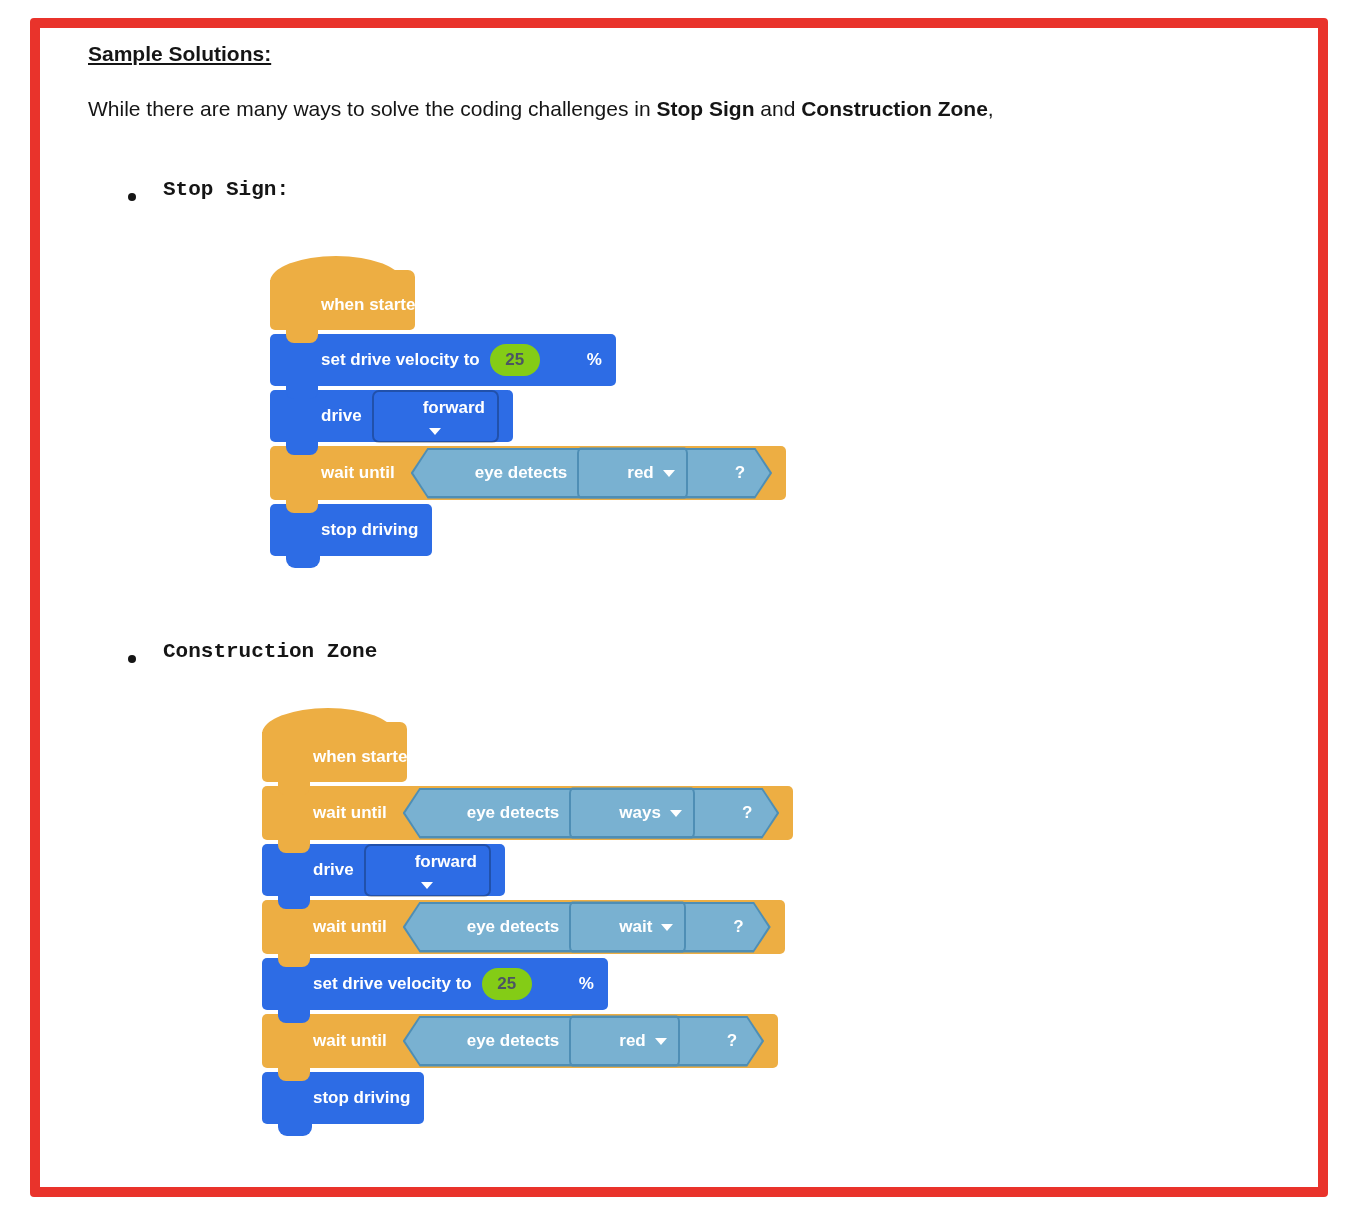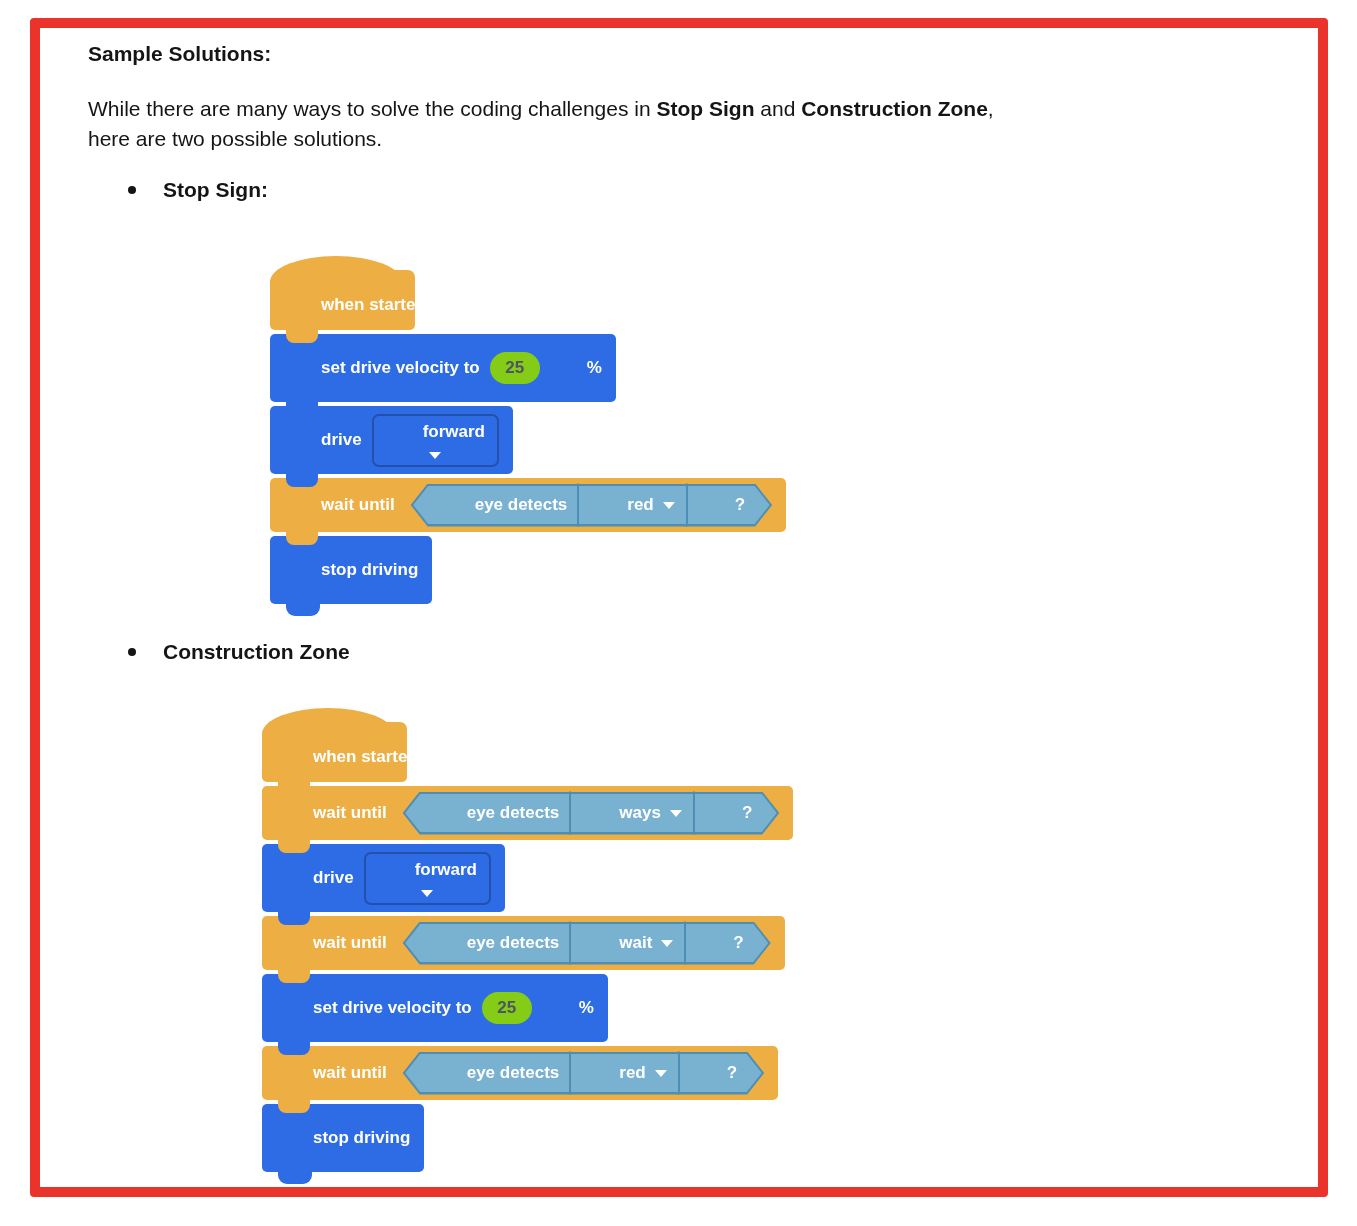--- a/index.html
+++ b/index.html
@@ -7,39 +7,39 @@
     width:1357px; height:1226px; position:relative; background:#ffffff;
     font-family:"Liberation Sans","DejaVu Sans",sans-serif; overflow:hidden;
   }
   .frame {
     position:absolute; left:30px; top:18px; width:1298px; height:1179px;
     box-sizing:border-box; border:10px solid var(--frame_red); border-radius:4px;
     pointer-events:none;
   }
   .doc-heading {
     position:absolute; left:88px; top:42px; margin:0;
-    font-size:21px; font-weight:bold; color:#151515;
+    font-size:21px; font-weight:bold; color:#151515;text-decoration:underline;
   }
   .doc-paragraph {
     position:absolute; left:88px; top:94px; margin:0;
     font-size:21px; line-height:30px; color:#151515; width:1180px;
   }
   .doc-paragraph b { font-weight:bold; }
-  .bullet-row { position:absolute; display:flex; align-items:center; }
+  .bullet-row { position:absolute; display:flex; align-items:flex-end;font-family:Liberation Mono, monospace; }
   .bullet-row.b1 { left:128px; top:178px; }
   .bullet-row.b2 { left:128px; top:640px; }
   .bullet-dot { width:8px; height:8px; border-radius:50%; background:#151515; margin-right:27px; }
   .bullet-label { font-size:21px; font-weight:bold; color:#151515; }
 
   .stack { position:absolute; }
   .stack.s1 { left:270px; top:256px; }
   .stack.s2 { left:262px; top:708px; }
 
   .block { position:relative; display:flex; align-items:center; width:fit-content; }
-  .stmt { height:68px; border-radius:5px; padding:0 14px; margin-top:4px; gap:10px; }
+  .stmt { height:52px; border-radius:5px; padding:0 14px; margin-top:4px; gap:10px; }
   .stmt.wait { height:54px; gap:16px; }
   .blue   { background:var(--blue); }
   .orange { background:var(--orange); }
 
   .btext { color:#ffffff; font-weight:bold; font-size:17px; white-space:nowrap; position:relative;margin-left:37px; }
 
   
   .hat { width:145px; height:74px; }
   .hat-dome {
     position:absolute; top:0; left:0; width:132px; height:26px;
@@ -78,41 +78,41 @@
     display:inline-flex; align-items:center; gap:10px;
     border:2px solid rgba(0,0,0,0.25); border-radius:7px; padding:6px 12px;flex-direction:column;
   }
   .caret {
     width:0; height:0; border-left:6px solid transparent; border-right:6px solid transparent;
     border-top:7px solid #ffffff;
   }
 
   
   .hex {
-    position:relative; display:inline-flex; align-items:center; height:43px;
+    position:relative; display:inline-flex; align-items:center; height:51px;
     padding:0 27px; gap:10px; background:var(--hex_line);
     clip-path:polygon(0 50%, 17px 0, calc(100% - 17px) 0, 100% 50%, calc(100% - 17px) 100%, 17px 100%);
   }
   .hex::before {
     content:""; position:absolute; inset:2.5px; background:var(--light_blue);
     clip-path:polygon(0 50%, 15px 0, calc(100% - 15px) 0, 100% 50%, calc(100% - 15px) 100%, 15px 100%);
   }
   .hex-dd {
     display:inline-flex; align-items:center; gap:9px; position:relative;
     border:2px solid var(--hex_line); border-radius:7px; padding:15px 11px;
   }
 </style>
 </head>
 <body>
 
 <div class="frame"></div>
 
 <h1 class="doc-heading">Sample Solutions:</h1>
 
-<p class="doc-paragraph"><span>While there are many ways to solve the coding challenges in </span><b>Stop Sign</b><span> and </span><b>Construction Zone</b><span>,</span><br><span>here are two possible solutions.</span></p>
+<p class="doc-paragraph"><span>While there are many ways to solve the coding challenges in </span><b>Stop Sign</b><span> and </span><b>Construction Zone</b><span>,</span><br></p>
 
 <div class="bullet-row b1">
   <span class="bullet-dot"></span>
   <span class="bullet-label">Stop Sign:</span>
 </div>
 
 <div class="stack s1">
 
   <div class="block hat">
     <div class="hat-dome"></div>

